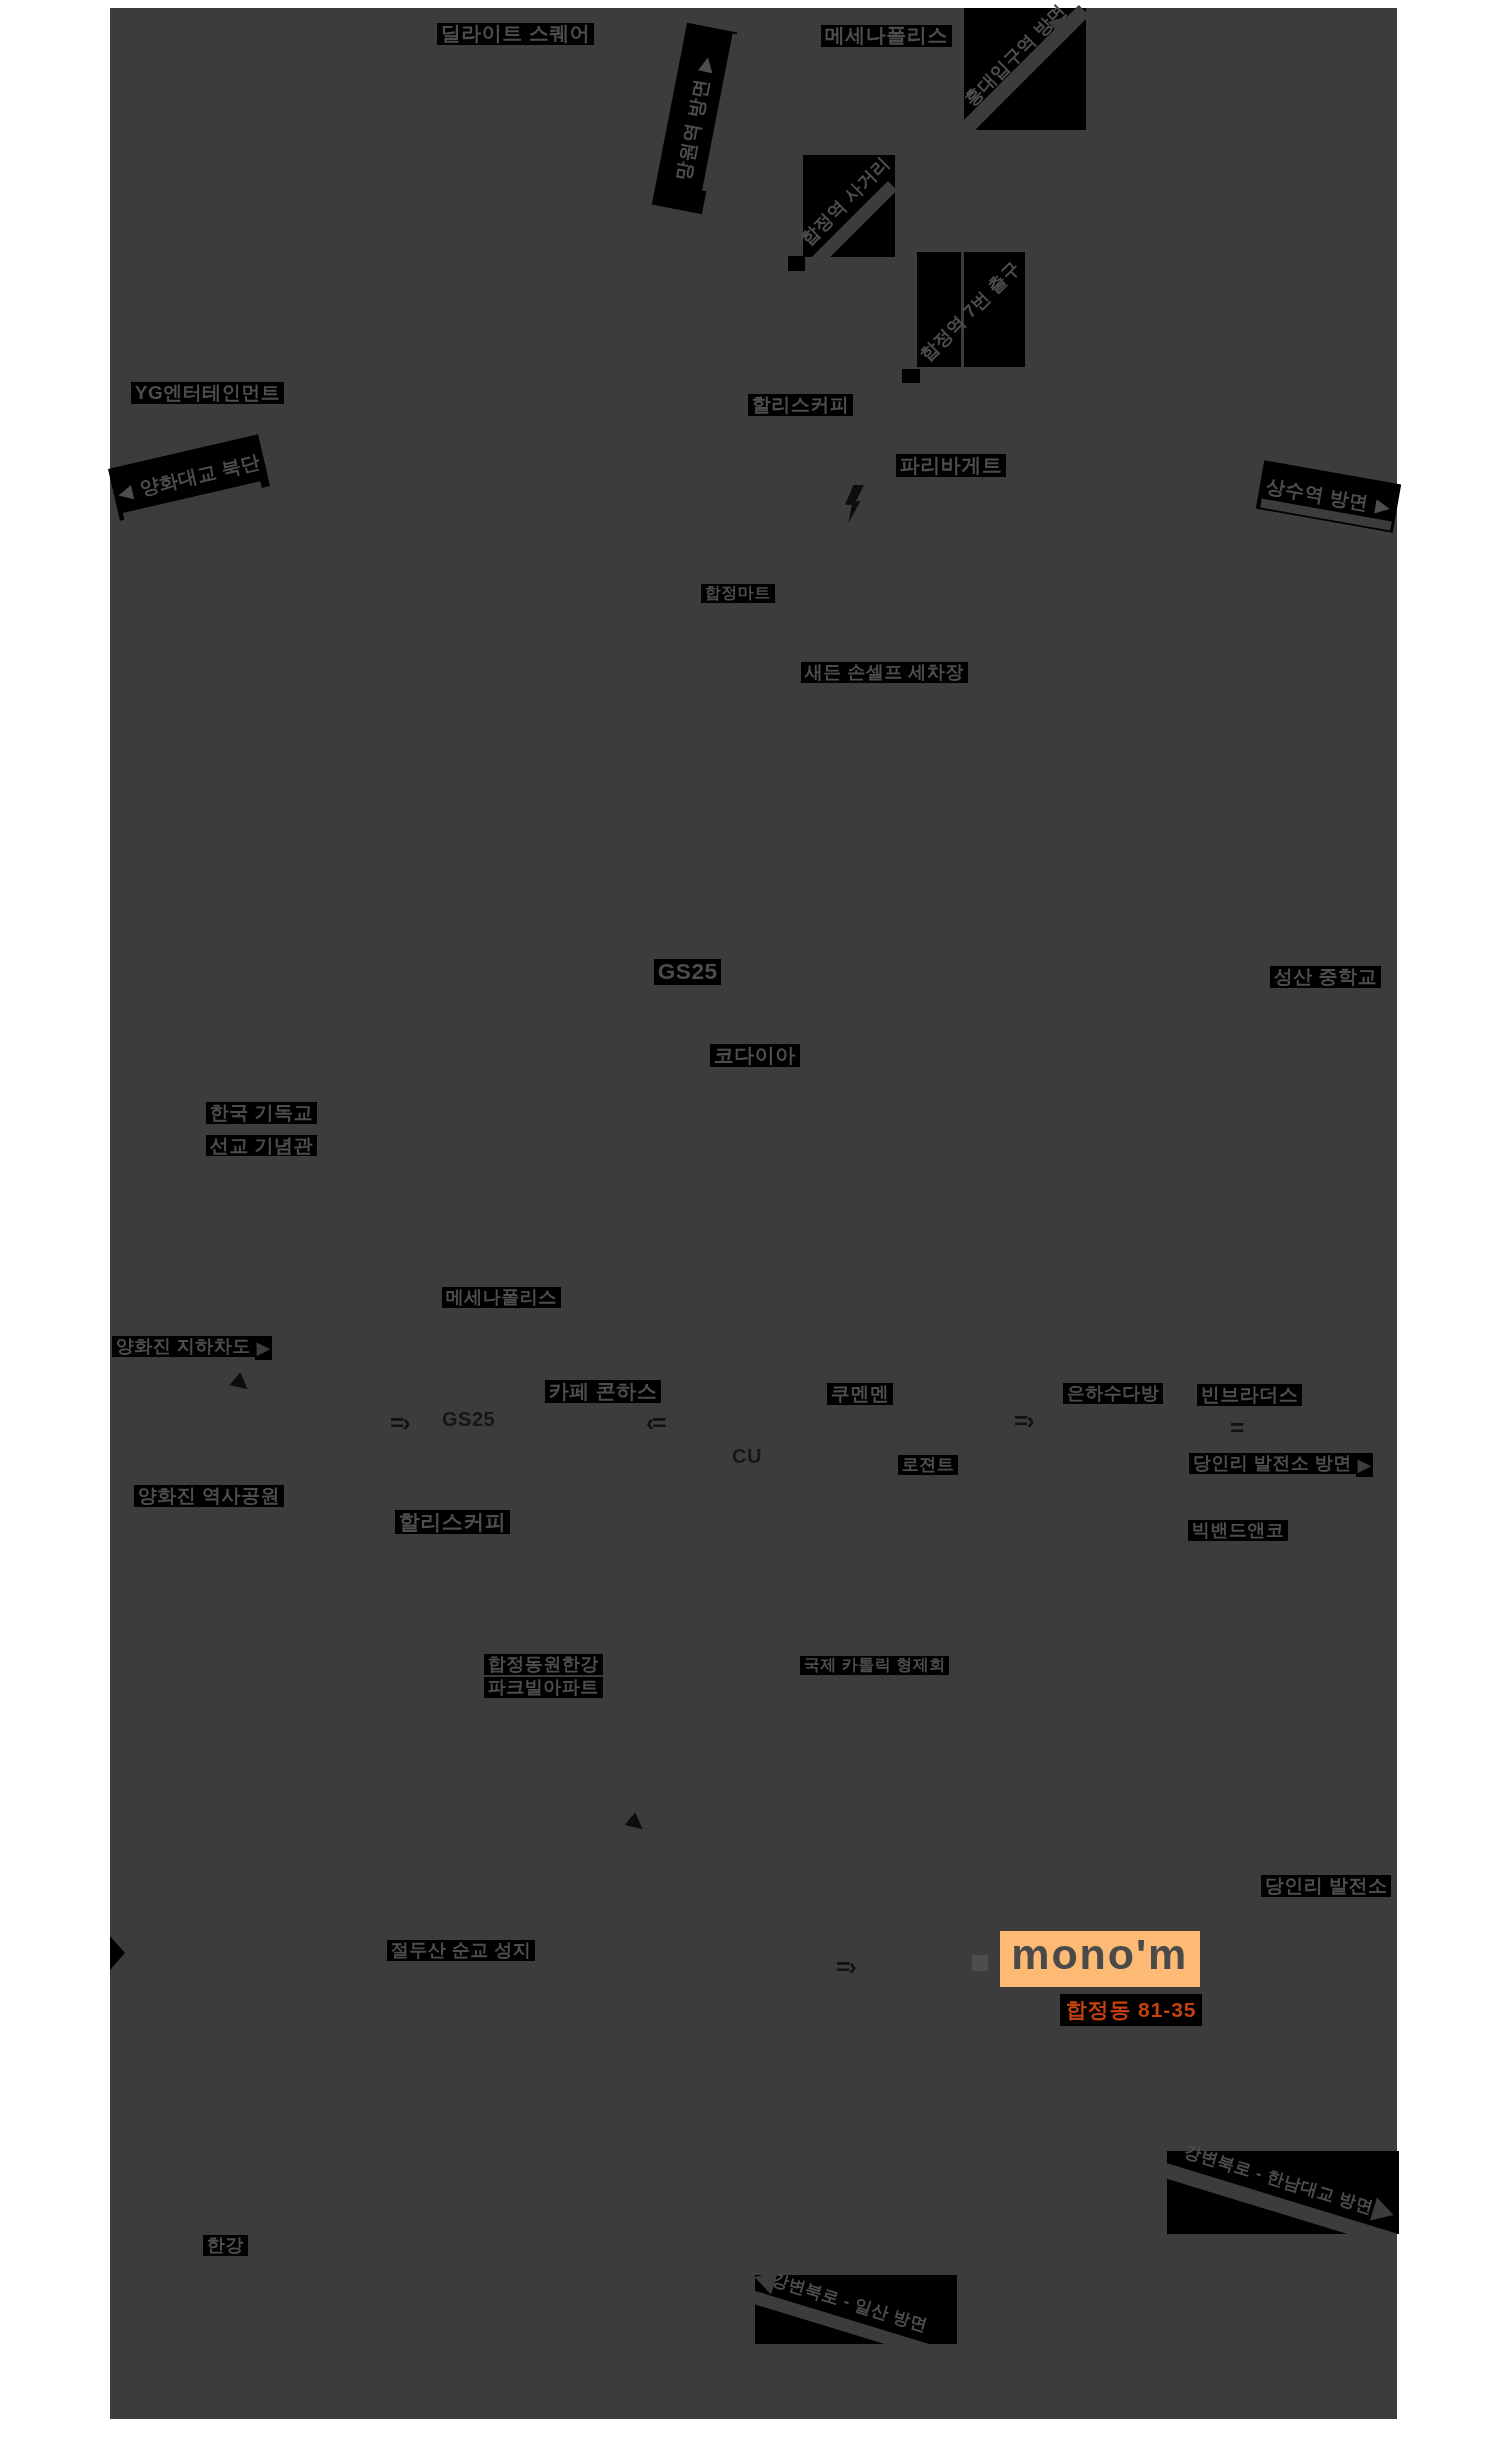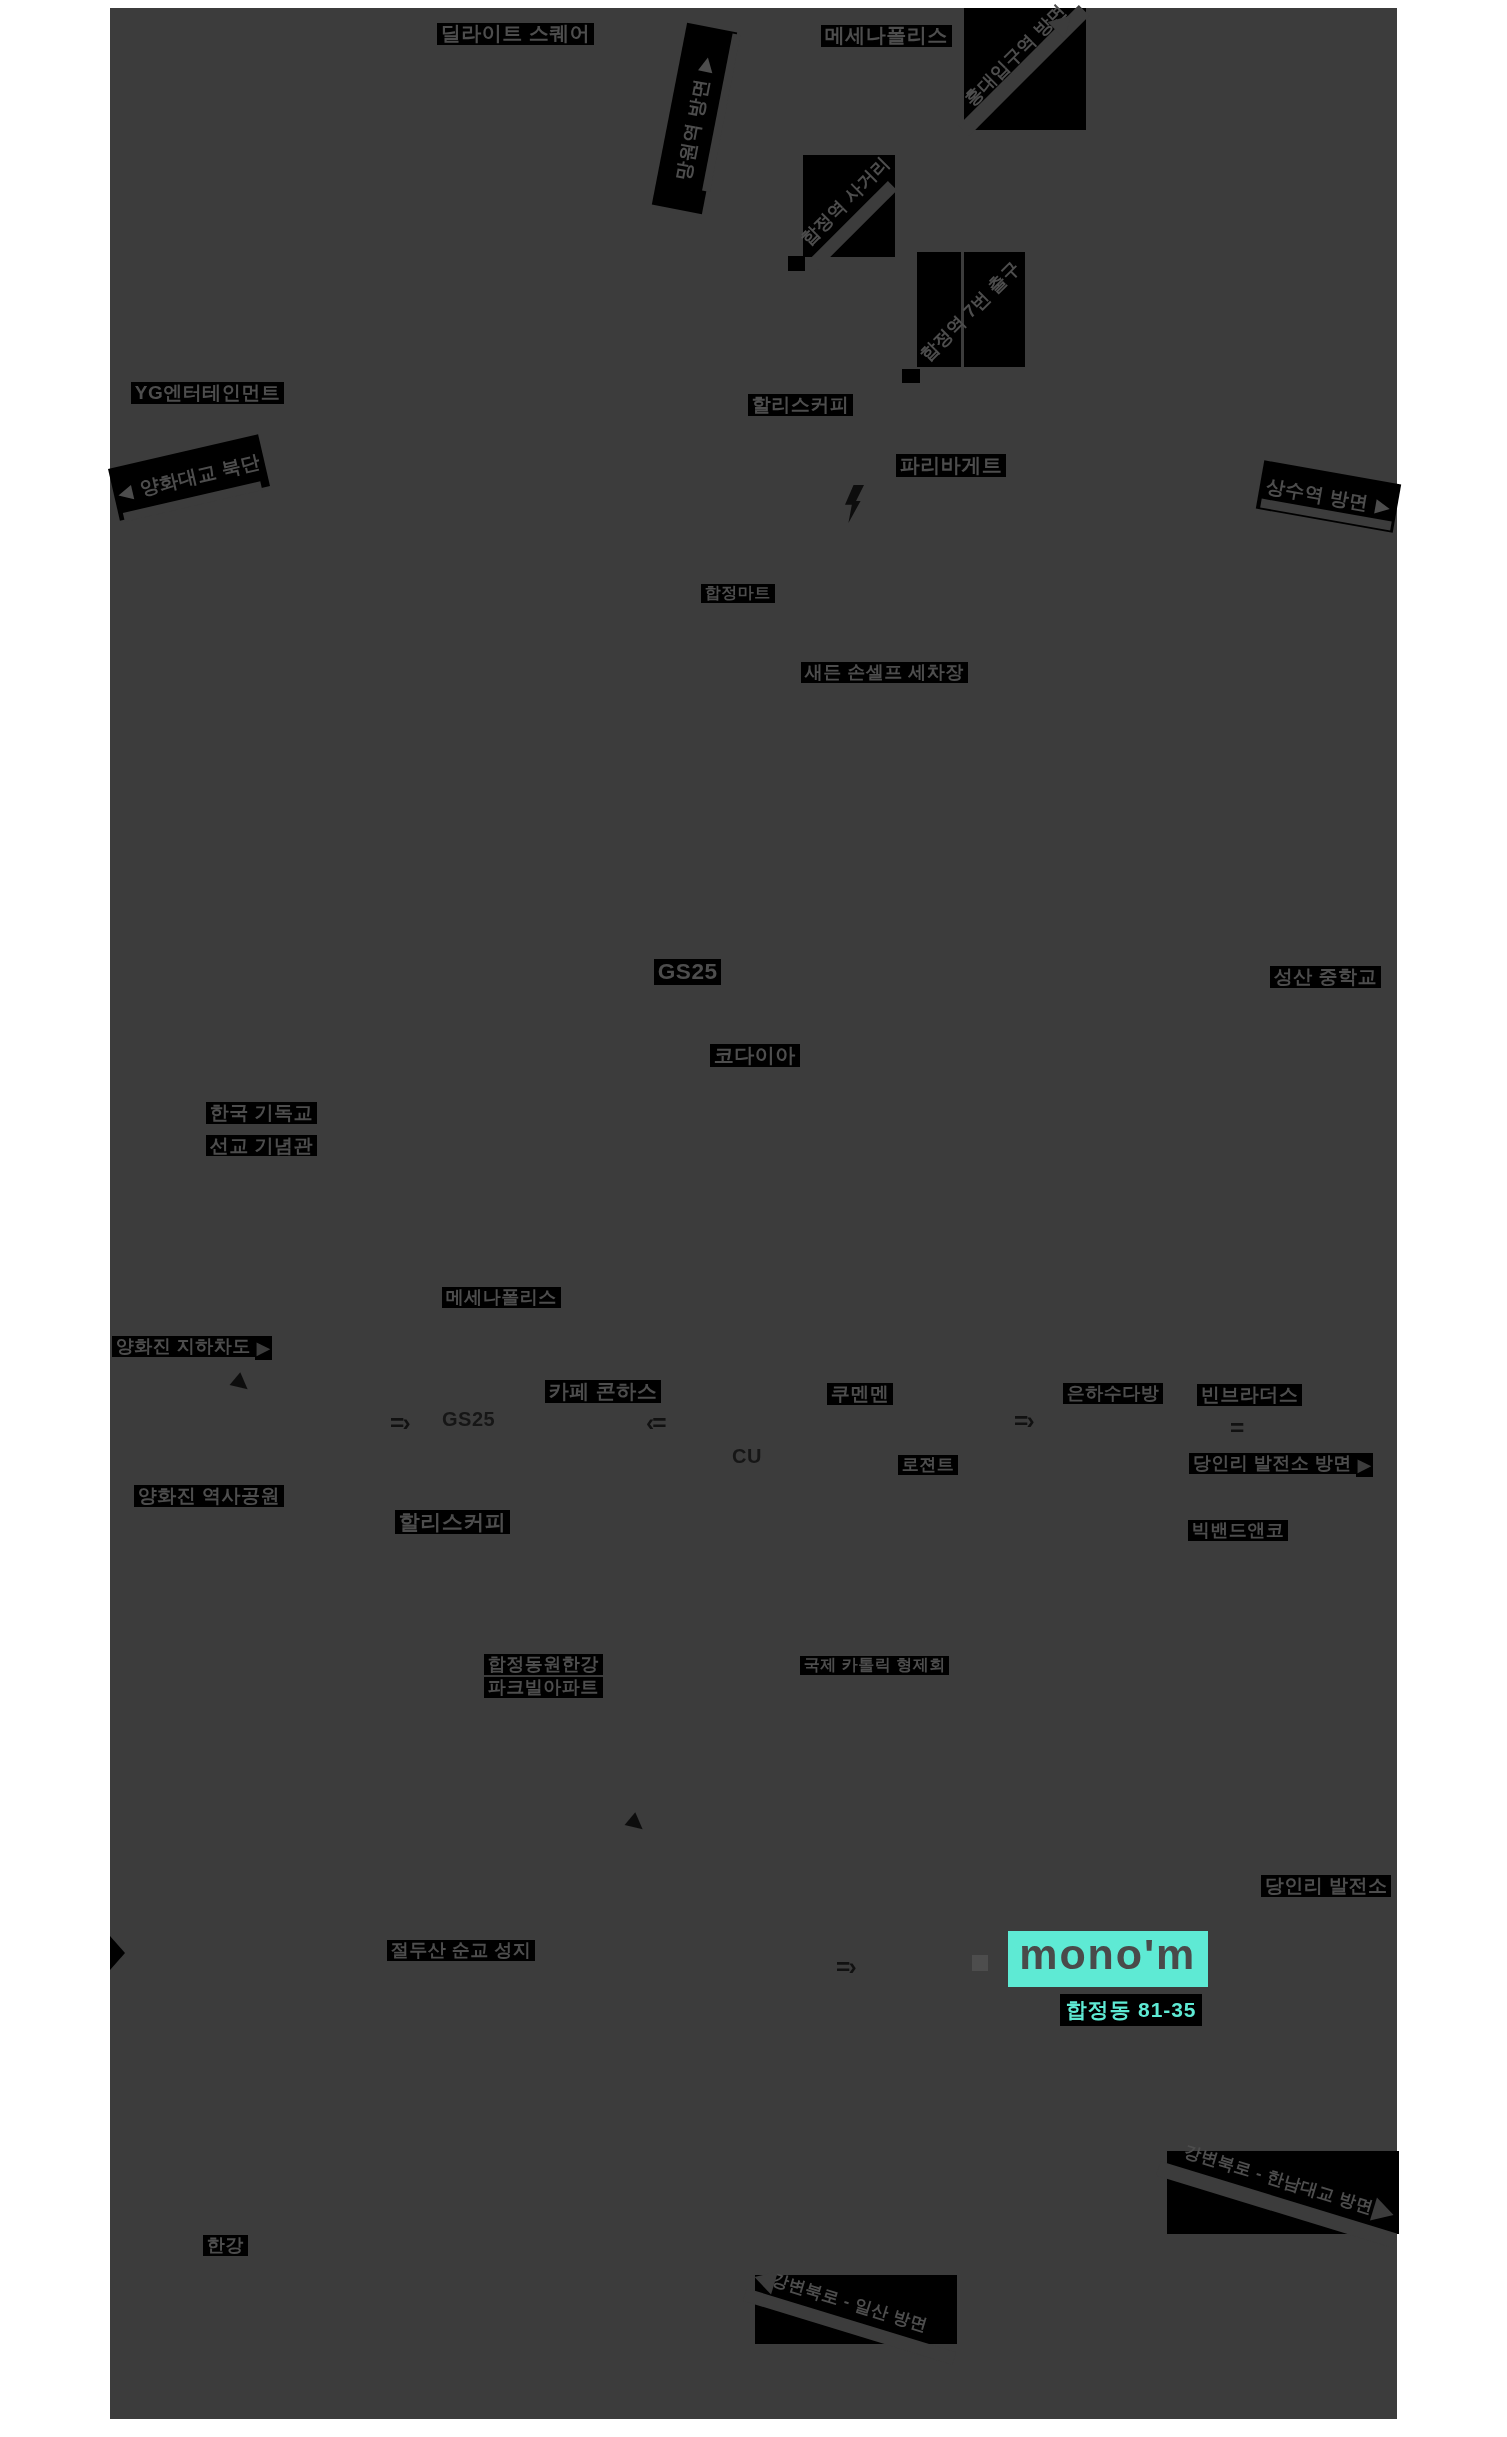--- a/index.html
+++ b/index.html
@@ -19,23 +19,23 @@
   .icon-equals{position:absolute;color:#111111;font-size:24.5px;line-height:0.8;letter-spacing:-1.9px;}
   .icon-bend{position:absolute;color:#0d0d0d;font-size:21.7px;line-height:1;}
   .icon-bolt{position:absolute;width:19px;height:38px;background:#0d0d0d;
              clip-path:polygon(45% 0,100% 0,58% 42%,82% 42%,18% 100%,36% 52%,0 52%);}
   .icon-notch{position:absolute;width:0;height:0;border-top:17px solid transparent;
               border-bottom:17px solid transparent;border-left:15px solid #000000;}
   .gtri{position:absolute;width:0;height:0;border-top:12.2px solid transparent;
         border-bottom:12.2px solid transparent;border-left:21px solid #3c3c3c;}
   .brand{position:absolute;left:968px;top:1931px;}
   .brand .marker{position:absolute;left:3.8px;top:23.5px;width:16px;height:16px;background:#4d4d4d;}
-  .brand .logo{position:absolute;left:40px;top:0;background:#5eead4;color:#4a4a4a;
+  .brand .logo{position:absolute;left:32px;top:0;background:#fdba74;color:#4a4a4a;
                font-size:43px;letter-spacing:1.9px;line-height:1.0;padding:1.9px 11.3px 11.3px 11.3px;white-space:nowrap;}
-  .brand .addr{position:absolute;left:92px;top:63px;background:#000000;color:#5eead4;
+  .brand .addr{position:absolute;left:92px;top:63px;background:#000000;color:#c2410c;
                font-size:21px;letter-spacing:0.9px;padding:1.9px 5.7px;white-space:nowrap;}
 </style>
 </head>
 <body>
 
 <div class="page">
   <div class="map-bg"></div>
   <div id="layer">
       <div class="bldg" style="left: 964px; top: 7.5px; width: 122px; height: 122px;"></div>
       <div class="bldg" style="left: 803px; top: 155px; width: 92px; height: 102px;"></div>

